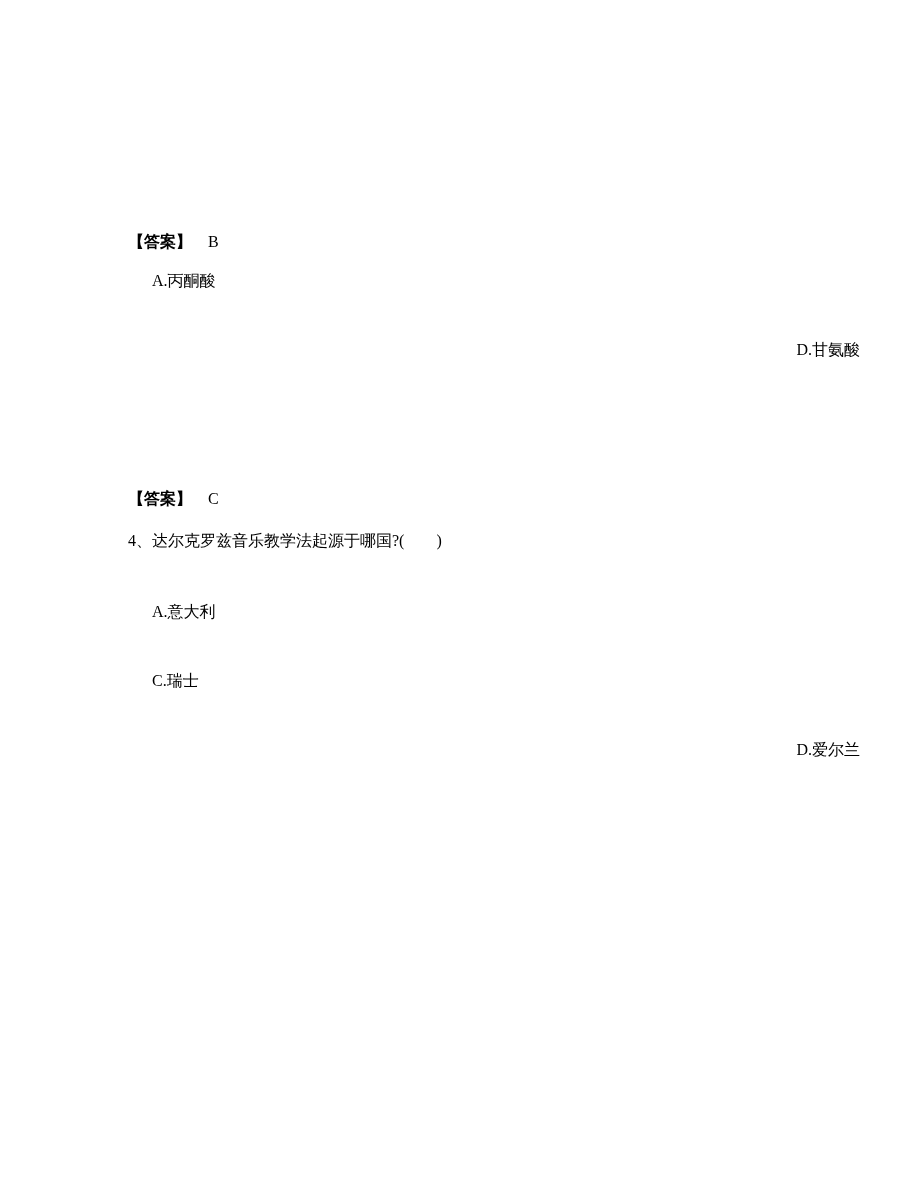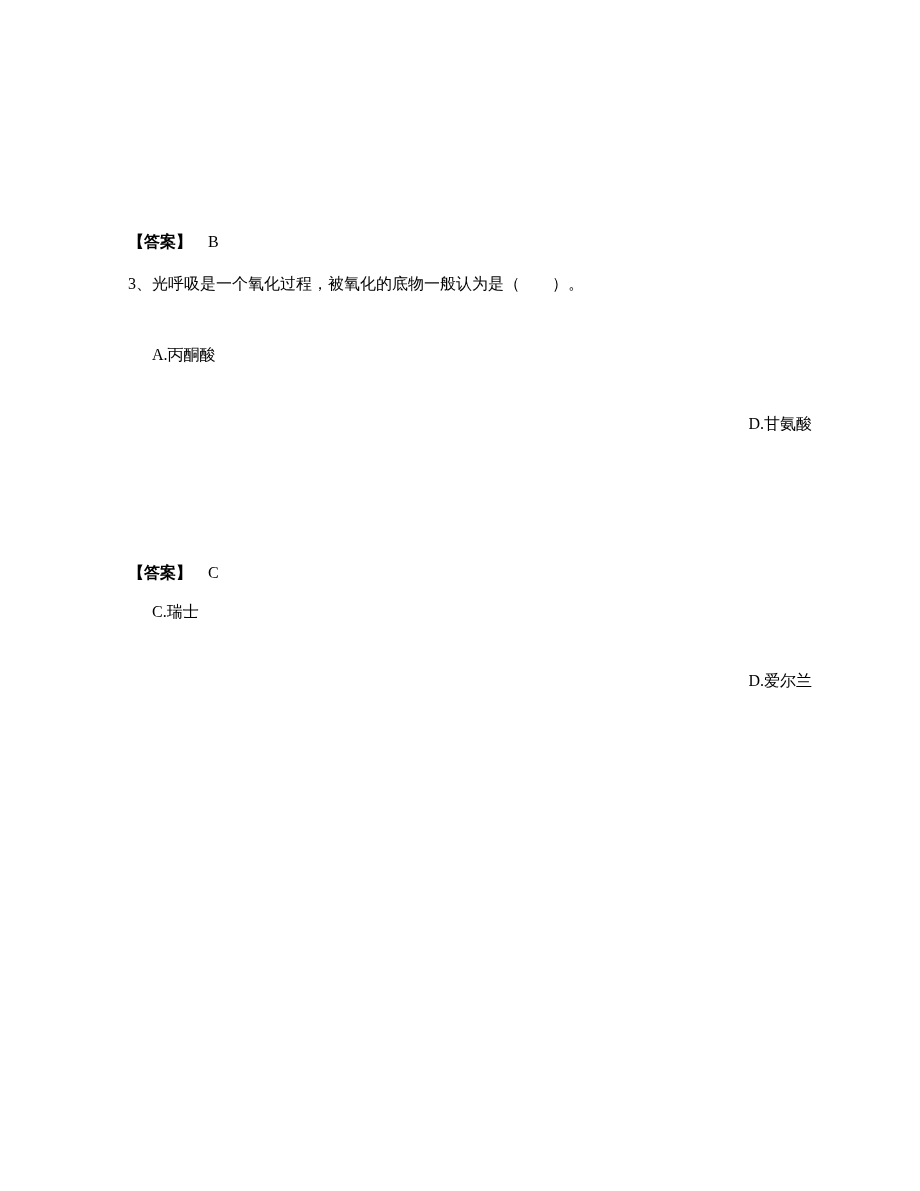--- a/index.html
+++ b/index.html
@@ -12,21 +12,21 @@
       height: 1191px;
       background: #ffffff;
       font-family: "SimSun", "宋体", serif;
       font-size: 16px;
       color: #000000;
       padding: 0;
       position: relative;
     }
     .content {
       padding-left: 128px;
-      padding-right: 108px;
+      padding-right: 60px;
       padding-top: 232px;
     }
     .answer-line {
       font-weight: bold;
       margin-bottom: 18px;
     }
     .answer-label {
       font-weight: bold;
     }
     .answer-value {
@@ -58,31 +58,32 @@
 </head>
 <body>
 
 <div class="content">
 
   <div class="answer-line">
     <span class="answer-label">【答案】</span>
     <span class="answer-value">B</span>
   </div>
 
-  <div class="question-line">
-    <span class="question-num">3、</span><span class="question-text">光呼吸是一个氧化过程，被氧化的底物一般认为是（　　）。</span>
-  </div>
 
   <div class="option">A.丙酮酸</div>
   <div class="option option-last">D.甘氨酸</div>
 
   <div class="spacer-large"></div>
 
   <div class="answer-line">
     <span class="answer-label">【答案】</span>
     <span class="answer-value">C</span>
   </div>
 
+  <div class="question-line">
+    <span class="question-num">4、</span><span class="question-text">达尔克罗兹音乐教学法起源于哪国?(　　)</span>
+  </div>
 
+  <div class="option">A.意大利</div>
   <div class="option">C.瑞士</div>
   <div class="option option-last">D.爱尔兰</div>
 
 </div>
 
 </body></html>

